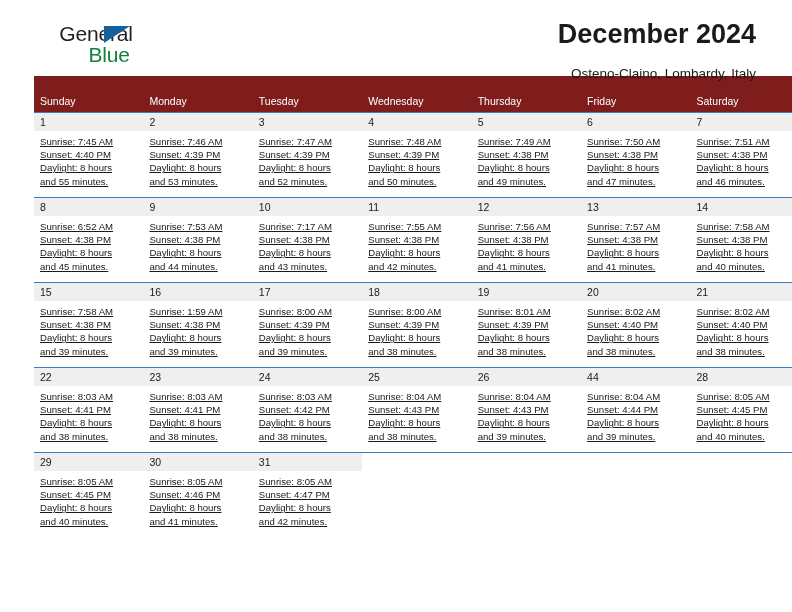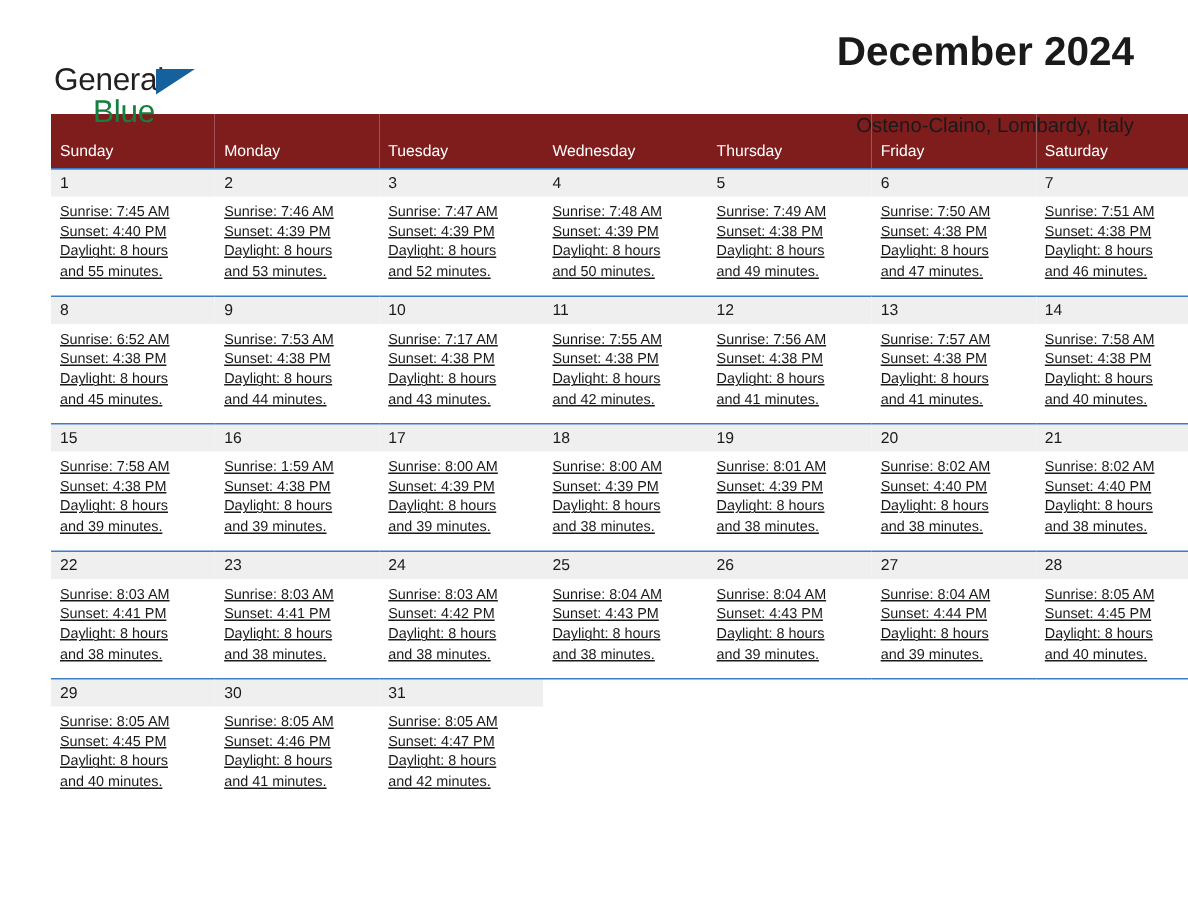--- a/index.html
+++ b/index.html
@@ -25,23 +25,24 @@
   
   .header {
     position: relative;
     height: 72px;
     padding-top: 20px;
     box-sizing: border-box;
   }
   .logo {
     position: absolute;
     left: 2px;
-    top: 44px;
+    top: 24px;
     width: 120px;
     height: 48px;
+    text-align: center;
   }
   .logo-general {
     font-size: 21px;
     letter-spacing: -0.2px;
     color: #231f20;
     line-height: 20px;
     display: block;
   }
   .logo-blue {
     font-size: 21px;
@@ -71,21 +72,21 @@
     font-size: 27px;
     font-weight: bold;
     color: #1a1a1a;
     line-height: 32px;
     white-space: nowrap;
   }
   .location {
     font-size: 13.5px;
     color: #1a1a1a;
     line-height: 20px;
-    margin-top: 24px;
+    margin-top: 14px;
     white-space: nowrap;
   }
 
   
   .calendar {
     width: 724px;
     border-collapse: collapse;
     table-layout: fixed;
     margin-top: 4px;
   }
@@ -457,21 +458,21 @@
               <div class="cell-lines">
                 <div>Sunrise: 8:04 AM</div>
                 <div>Sunset: 4:43 PM</div>
                 <div>Daylight: 8 hours</div>
                 <div>and 39 minutes.</div>
               </div>
             </div>
           </td>
           <td class="">
             <div class="cell-inner">
-              <div class="day-num-band">27</div>
+              <div class="day-num-band">44</div>
               <div class="cell-lines">
                 <div>Sunrise: 8:04 AM</div>
                 <div>Sunset: 4:44 PM</div>
                 <div>Daylight: 8 hours</div>
                 <div>and 39 minutes.</div>
               </div>
             </div>
           </td>
           <td class="">
             <div class="cell-inner">

